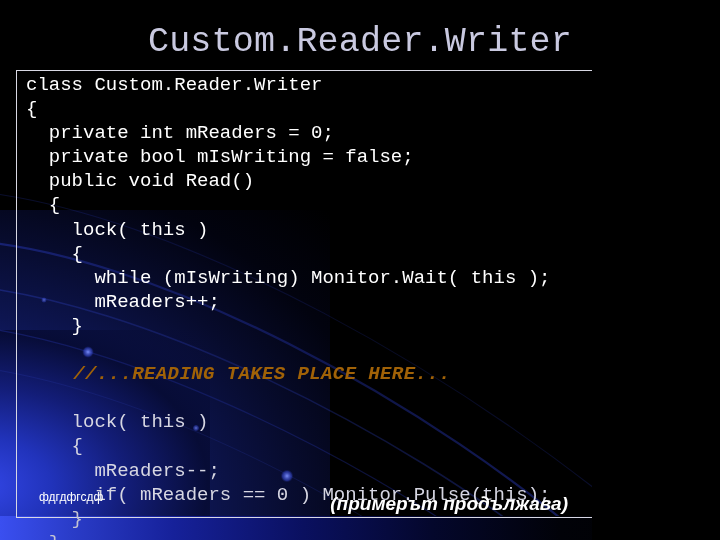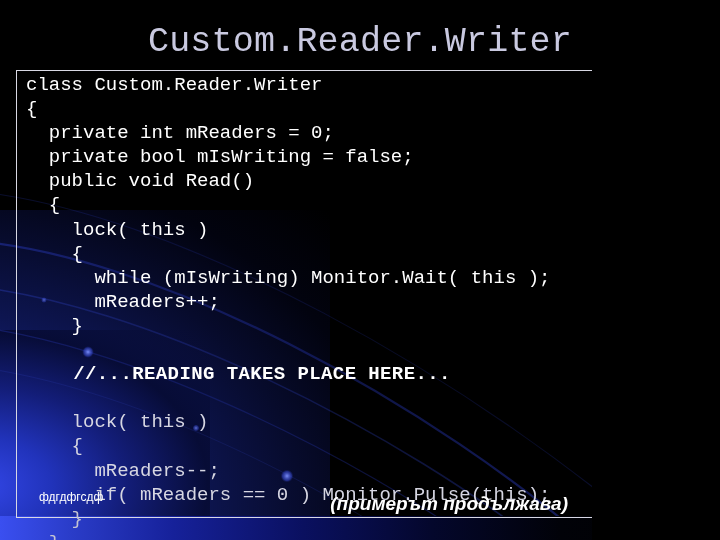--- a/index.html
+++ b/index.html
@@ -116,22 +116,23 @@
     white-space: pre;
   }
   .code-line {
     white-space: pre;
     min-height: 24.1px;
   }
   .code-line.dim   { color: #d6d6e2; }
   .code-line.dimmer{ color: #c3c3d2; }
   .code-line.blank { color: transparent; }
   .code-line.comment {
+    font-style: italic;
     font-weight: 700;
-    color: #ffffff;
+    color: #a16207;
     letter-spacing: 0.4px;
   }
 
   
   #scribble {
     position: absolute;
     left: 39px;
     top: 490px;
     font-family: "Liberation Sans", "DejaVu Sans", sans-serif;
     font-size: 12px;

